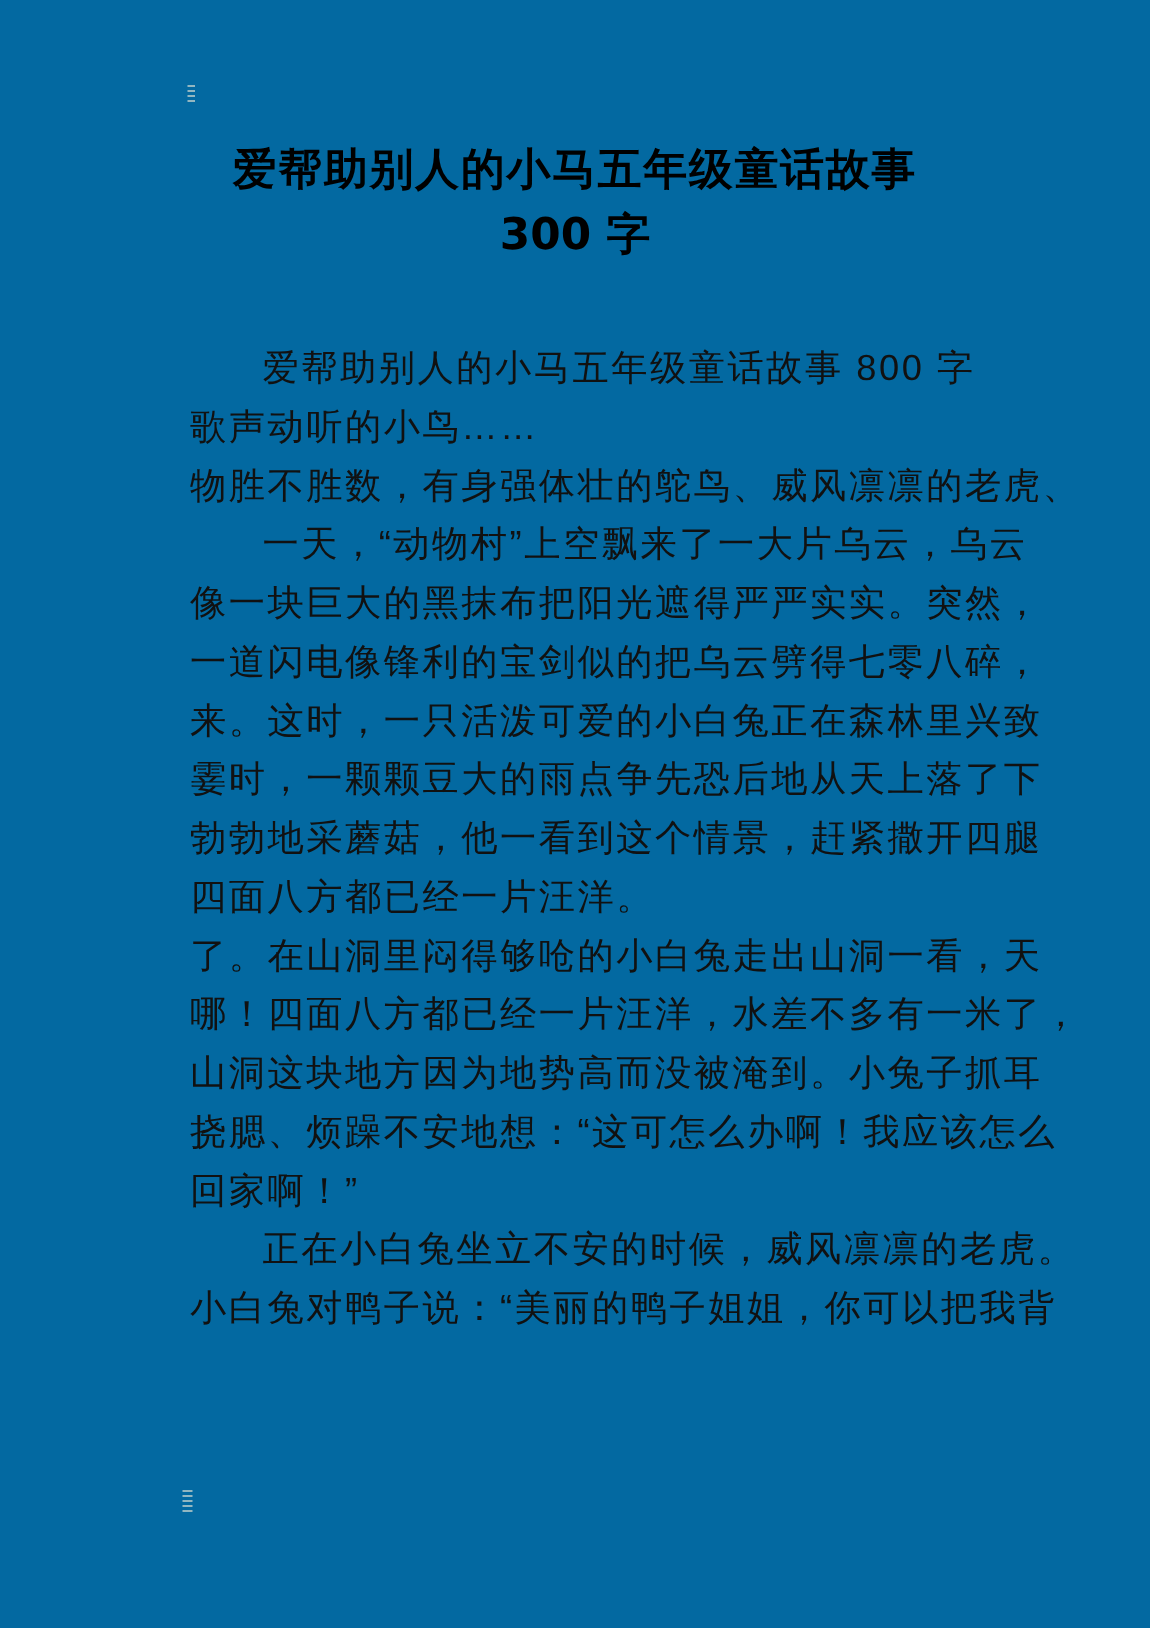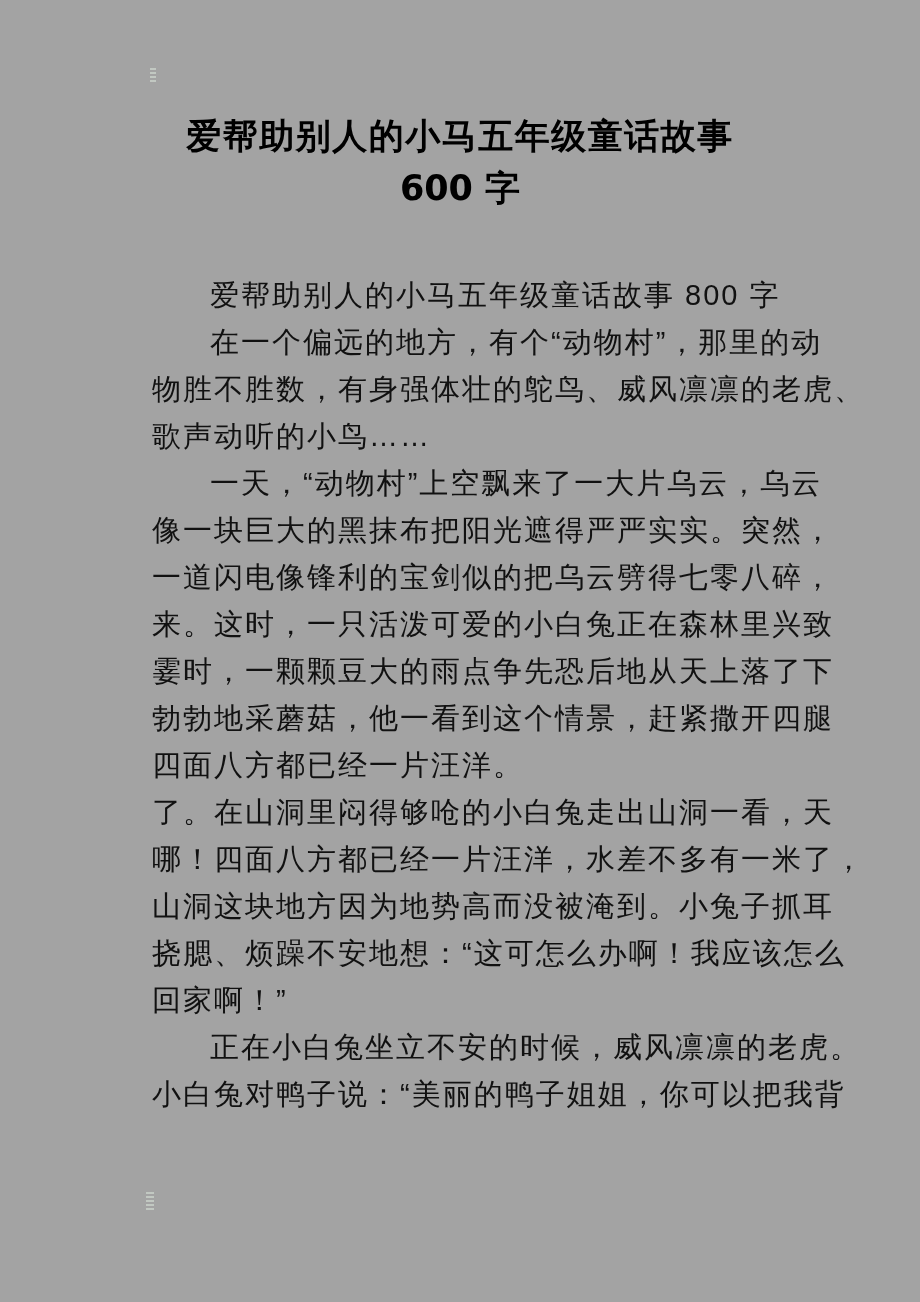--- a/index.html
+++ b/index.html
@@ -1,17 +1,17 @@
 <!DOCTYPE html>
 <html><head>
   <meta charset="utf-8">
   <style>
     html, body { margin: 0; padding: 0; background: #ffffff; }
     body { width: 920px; height: 1302px; position: relative; overflow: hidden; }
-    .page { position: absolute; left: 0; top: 0; width: 920px; height: 1302px; background: #a3a3a3; }
+    .page { position: absolute; left: 0; top: 0; width: 920px; height: 1302px; background: #0369a1; }
     .title {
       position: absolute; left: 0; width: 920px; text-align: center;
       font-family: "DejaVu Sans", "Liberation Sans", sans-serif;
       font-weight: bold; color: #000; margin: 0;
     }
     .title-line1 { top: 112px; font-size: 35px; letter-spacing: 1.5px; line-height: 48px; }
     .title-line2 { top: 164px; font-size: 35px; line-height: 48px; }
     .body-text {
       position: absolute; left: 152px; top: 272px; width: 650px;
       font-family: Liberation Sans, sans-serif;
@@ -28,27 +28,26 @@
     .corner-top { left: 150px; top: 68px; }
     .corner-bottom { left: 146px; top: 1192px; height: 20px; width: 8px; }
   </style>
 </head>
 <body>
 
 <div class="page">
   <div class="corner-mark corner-top"></div>
 
   <h1 class="title title-line1">爱帮助别人的小马五年级童话故事</h1>
-  <h1 class="title title-line2">600 字</h1>
+  <h1 class="title title-line2">300 字</h1>
 
   <div class="body-text" id="body-text">
       <span class="line indent">爱帮助别人的小马五年级童话故事 800 字</span>
-      <span class="line indent">在一个偏远的地方，有个“动物村”，那里的动</span>
+      <span class="line">歌声动听的小鸟……</span>
       <span class="line">物胜不胜数，有身强体壮的鸵鸟、威风凛凛的老虎、</span>
-      <span class="line">歌声动听的小鸟……</span>
       <span class="line indent">一天，“动物村”上空飘来了一大片乌云，乌云</span>
       <span class="line">像一块巨大的黑抹布把阳光遮得严严实实。突然，</span>
       <span class="line">一道闪电像锋利的宝剑似的把乌云劈得七零八碎，</span>
       <span class="line">来。这时，一只活泼可爱的小白兔正在森林里兴致</span>
       <span class="line">霎时，一颗颗豆大的雨点争先恐后地从天上落了下</span>
       <span class="line">勃勃地采蘑菇，他一看到这个情景，赶紧撒开四腿</span>
       <span class="line">四面八方都已经一片汪洋。</span>
       <span class="line">了。在山洞里闷得够呛的小白兔走出山洞一看，天</span>
       <span class="line">哪！四面八方都已经一片汪洋，水差不多有一米了，</span>
       <span class="line">山洞这块地方因为地势高而没被淹到。小兔子抓耳</span>

